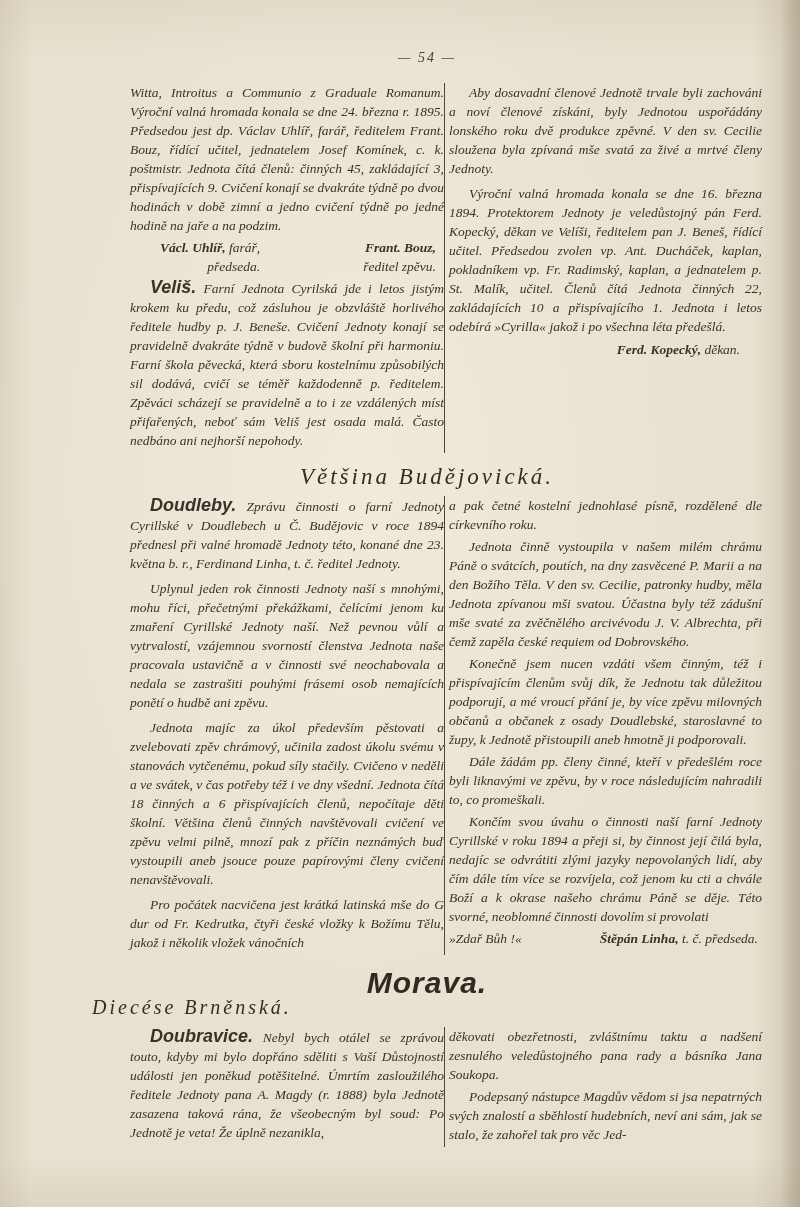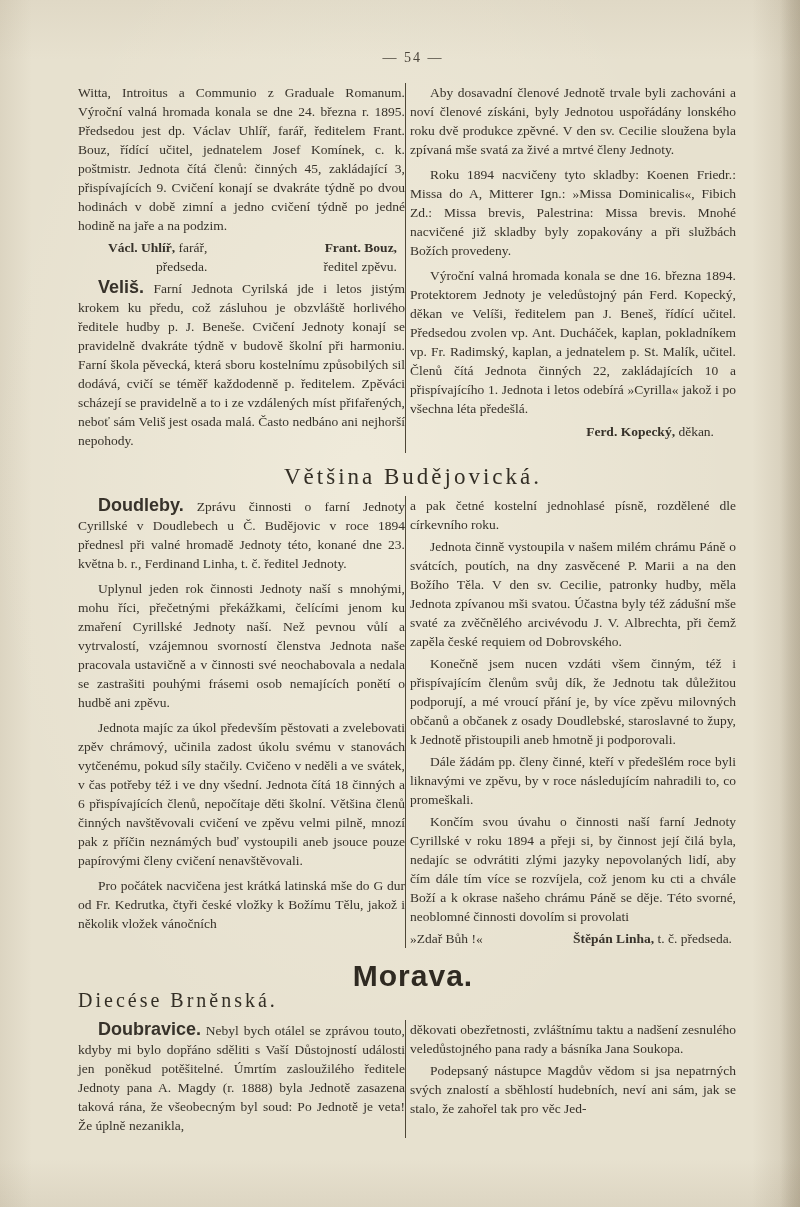--- a/index.html
+++ b/index.html
@@ -16,32 +16,33 @@
     font-family:"Liberation Serif", serif;
     font-size:13.5px;
     line-height:19px;
   }
   .page-edge{
     position:absolute;top:0;right:0;width:20px;height:100%;
     background:linear-gradient(to right, rgba(0,0,0,0), rgba(96,80,52,0.12) 55%, rgba(96,80,52,0.22));
     pointer-events:none;
   }
   .content{
-    position:absolute;left:78px;top:0;width:670px;
+    position:absolute;left:92px;top:0;width:670px;font-style:italic;
   }
   .page-number{
     margin-top:48px;
     text-align:center;
     letter-spacing:2px;
     font-size:14px;
     color:#4a443a;
   }
   .cols{
     display:flex;
     margin-top:16px;
+    margin-left:38px;
   }
   .col-left{width:327px;}
   .col-right{
     width:326px;
     border-left:1px solid #4d4636;
     padding-left:4px;
   }
   .para{
     text-align:justify;
     text-indent:20px;
@@ -114,21 +115,20 @@
           </div>
           <div class="sig-block">
             <div class="sig-name">Frant. Bouz,</div>
             <div>ředitel zpěvu.</div>
           </div>
         </div>
         <p class="para"><span class="lead">Veliš.</span><span> Farní Jednota Cyrilská jde i letos jistým krokem ku předu, což zásluhou je obzvláště horlivého ředitele hudby p. J. Beneše. Cvičení Jednoty konají se pravidelně dvakráte týdně v budově školní při harmoniu. Farní škola pěvecká, která sboru kostelnímu způsobilých sil dodává, cvičí se téměř každodenně p. ředitelem. Zpěváci scházejí se pravidelně a to i ze vzdálených míst přifařených, neboť sám Veliš jest osada malá. Často nedbáno ani nejhorší nepohody.</span></p>
       </div>
       <div class="col-right">
         <p class="para">Aby dosavadní členové Jednotě trvale byli zachováni a noví členové získáni, byly Jednotou uspořádány lonského roku dvě produkce zpěvné. V den sv. Cecilie sloužena byla zpívaná mše svatá za živé a mrtvé členy Jednoty.</p>
-        <p class="para gap-top">Roku 1894 nacvičeny tyto skladby: Koenen Friedr.: Missa do A, Mitterer Ign.: »Missa Dominicalis«, Fibich Zd.: Missa brevis, Palestrina: Missa brevis. Mnohé nacvičené již skladby byly zopakovány a při službách Božích provedeny.</p>
         <p class="para gap-top">Výroční valná hromada konala se dne 16. března 1894. Protektorem Jednoty je veledůstojný pán Ferd. Kopecký, děkan ve Velíši, ředitelem pan J. Beneš, řídící učitel. Předsedou zvolen vp. Ant. Ducháček, kaplan, pokladníkem vp. Fr. Radimský, kaplan, a jednatelem p. St. Malík, učitel. Členů čítá Jednota činných 22, zakládajících 10 a přispívajícího 1. Jednota i letos odebírá »Cyrilla« jakož i po všechna léta předešlá.</p>
         <div class="sig-line-right"><span class="sig-name">Ferd. Kopecký,</span><span> děkan.</span></div>
       </div>
     </div>
 
     <div class="heading-diecese">Většina Budějovická.</div>
 
     <div class="cols" style="margin-top:4px;">
       <div class="col-left">
         <p class="para"><span class="lead">Doudleby.</span><span> Zprávu činnosti o farní Jednoty Cyrillské v Doudlebech u Č. Budějovic v roce 1894 přednesl při valné hromadě Jednoty této, konané dne 23. května b. r., Ferdinand Linha, t. č. ředitel Jednoty.</span></p>

